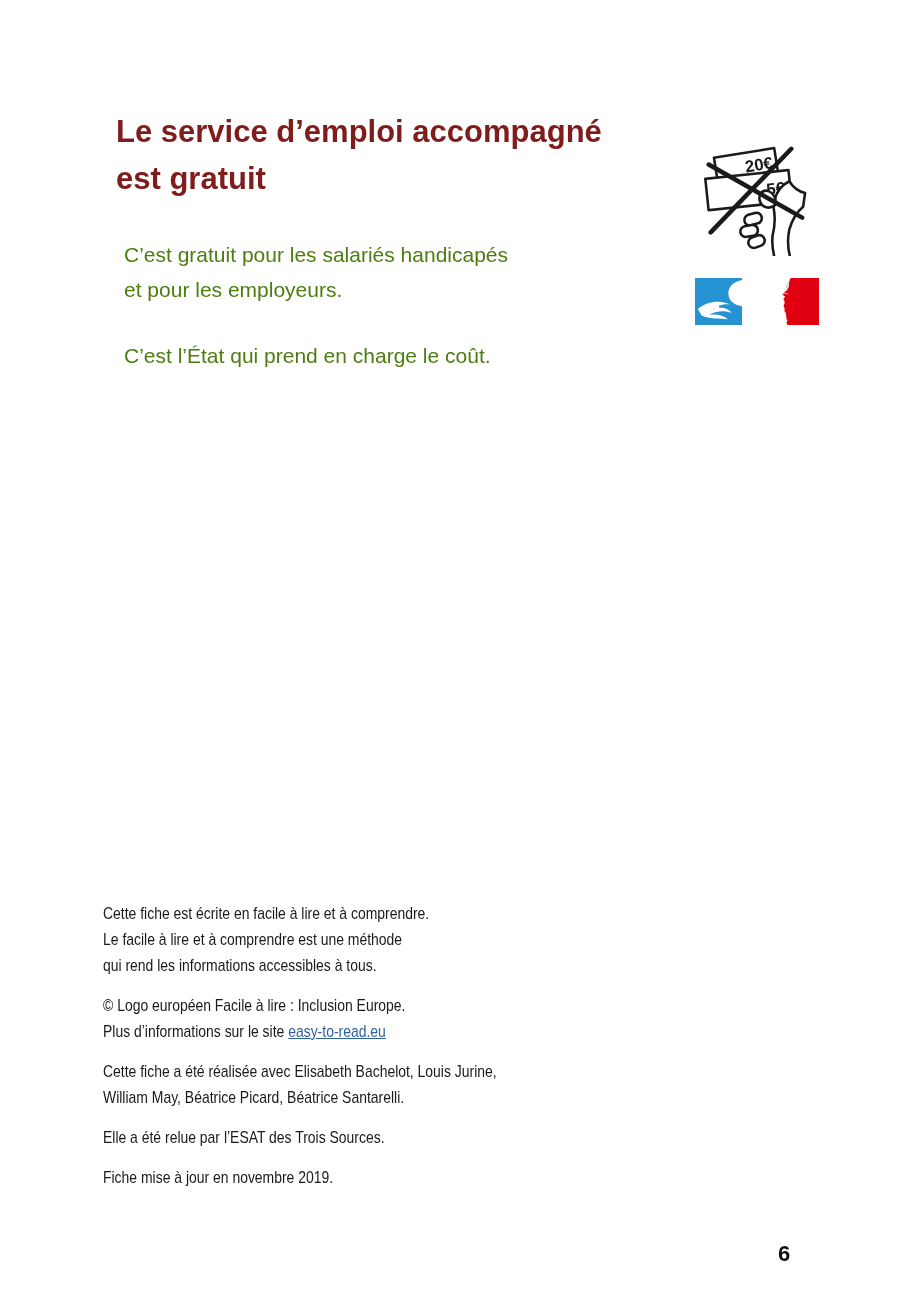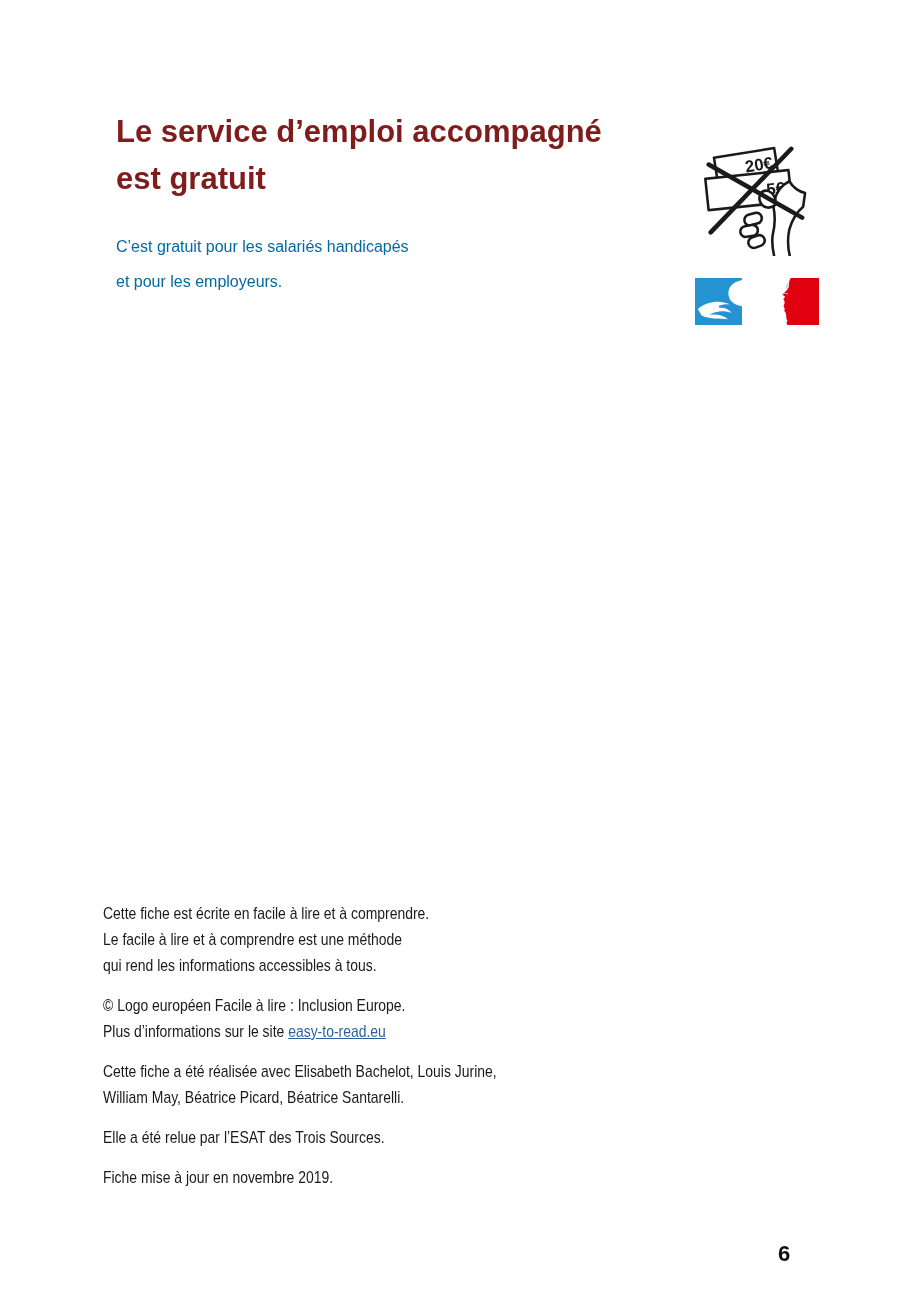--- a/index.html
+++ b/index.html
@@ -27,24 +27,24 @@
     font-size: 31px;
     line-height: 47px;
     font-weight: bold;
     color: #7f1d1d;
   }
 
   .body-par {
     position: absolute;
     left: 108px;
     width: 560px;
-    margin: 8px;
-    font-size: 16px;
+    margin: 16px;
+    font-size: 21px;
     line-height: 35px;
-    color: #0369a1;
+    color: #4d7c0f;
   }
   .body-par.p1 { top: 221px; }
   .body-par.p2 { top: 322px; }
 
   .money-illustration {
     position: absolute;
     left: 693px;
     top: 136px;
     width: 114px;
     height: 120px;
@@ -128,20 +128,21 @@
       <path d="M 24 64 L 48 53 L 53 66 Z" fill="#ffffff"></path>
     </svg>
     <svg width="47" height="47" viewBox="0 0 100 100" xmlns="http://www.w3.org/2000/svg">
       <rect width="100" height="100" fill="#e1000f"></rect>
       <path d="M 0 0 L 40 0 C 34 8, 38 16, 34 23 C 31 28, 25 31, 23 36 L 28 40 L 24 45 C 27 49, 28 52, 26 56 C 22 62, 30 64, 26 70 C 33 76, 28 85, 33 91 C 30 94, 31 97, 33 100 L 0 100 Z" fill="#ffffff"></path>
       <path d="M 22 35 C 26 32, 31 32, 34 35" stroke="#8ab4d8" stroke-width="2.5" fill="none"></path>
       <path d="M 36 10 C 31 14, 30 19, 33 24" stroke="#8ab4d8" stroke-width="2" fill="none"></path>
     </svg>
   </div>
 
+  <p class="body-par p2 pre-line">C’est l’État qui prend en charge le coût.</p>
 
   <div class="footer-block">
     <p class="pre-line">Cette fiche est écrite en facile à lire et à comprendre.
 Le facile à lire et à comprendre est une méthode
 qui rend les informations accessibles à tous.</p>
     <p><span>© Logo européen Facile à lire : Inclusion Europe.</span><br><span>Plus d’informations sur le site </span><a href="#">easy-to-read.eu</a></p>
     <p class="pre-line">Cette fiche a été réalisée avec Elisabeth Bachelot, Louis Jurine,
 William May, Béatrice Picard, Béatrice Santarelli.</p>
     <p>Elle a été relue par l’ESAT des Trois Sources.</p>
     <p>Fiche mise à jour en novembre 2019.</p>

